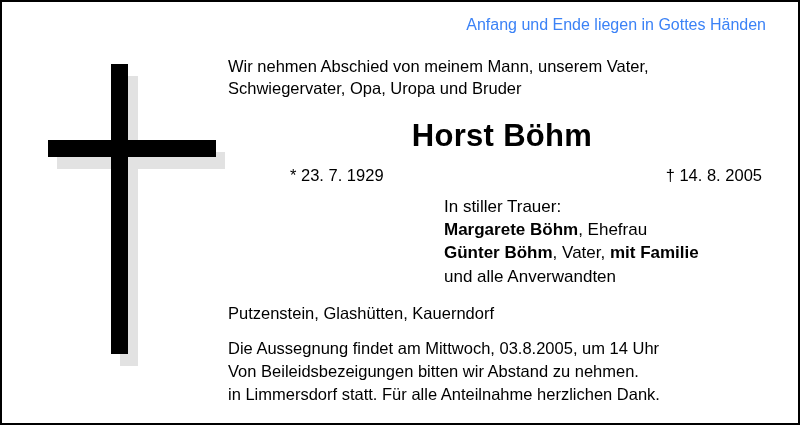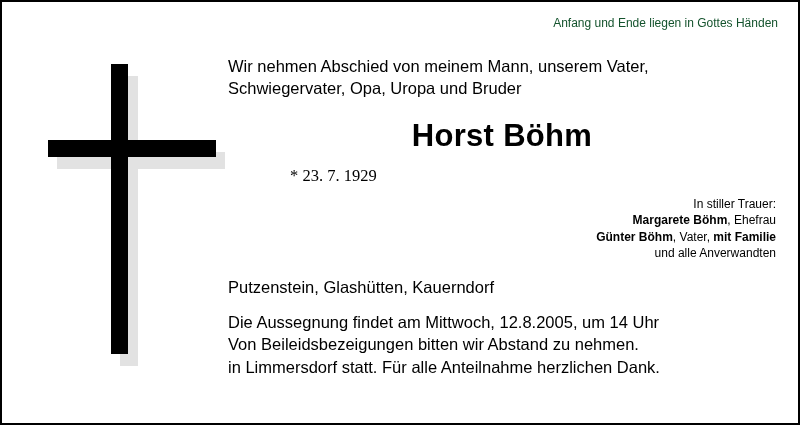--- a/index.html
+++ b/index.html
@@ -15,23 +15,23 @@
     width: 800px;
     height: 425px;
     box-sizing: border-box;
     background: #ffffff;
     border: 2px solid #000000;
     overflow: hidden;
   }
   .motto {
     position: absolute;
     top: 14px;
-    right: 20px;
-    font-size: 12px;
-    color: #14532d;
+    right: 32px;
+    font-size: 16px;
+    color: #3b82f6;
     white-space: nowrap;
   }
   
   .cross-area {
     position: absolute;
     left: 24px;
     top: 40px;
     width: 190px;
     height: 330px;
   }
@@ -85,28 +85,26 @@
     font-weight: bold;
     margin-top: 18px;
     letter-spacing: 0.3px;
   }
   .dates {
     display: flex;
     justify-content: space-between;
     font-size: 16.5px;
     margin-top: 12px;
     padding: 0 14px 0 62px;
-    font-family: Liberation Serif, serif;
   }
   .mourning {
-    font-size: 12px;
+    font-size: 17px;
     margin-top: 10px;
     line-height: 1.37;
     padding-left: 216px;
-    text-align: right;
   }
   .mourning .row b {
     font-weight: bold;
     margin-top: 32px;
   }
   .places {
     font-size: 16.5px;
     margin-top: 16px;
   }
   .closing {
@@ -133,31 +131,32 @@
 
     <div class="intro">
       <div>Wir nehmen Abschied von meinem Mann, unserem Vater,</div>
       <div>Schwiegervater, Opa, Uropa und Bruder</div>
     </div>
 
     <div class="name">Horst Böhm</div>
 
     <div class="dates">
       <span>* 23. 7. 1929</span>
+      <span>† 14. 8. 2005</span>
     </div>
 
     <div class="mourning">
       <div>In stiller Trauer:</div>
       <div class="row"><b>Margarete Böhm</b><span>, Ehefrau</span><b></b></div>
       <div class="row"><b>Günter Böhm</b><span>, Vater, </span><b>mit Familie</b></div>
       <div>und alle Anverwandten</div>
     </div>
 
     <div class="places">Putzenstein, Glashütten, Kauerndorf</div>
 
     <div class="closing">
-      <div>Die Aussegnung findet am Mittwoch, 12.8.2005, um 14 Uhr</div>
+      <div>Die Aussegnung findet am Mittwoch, 03.8.2005, um 14 Uhr</div>
       <div>Von Beileidsbezeigungen bitten wir Abstand zu nehmen.</div>
       <div>in Limmersdorf statt. Für alle Anteilnahme herzlichen Dank.</div>
     </div>
 
   </div>
 </div>
 
 </body></html>

